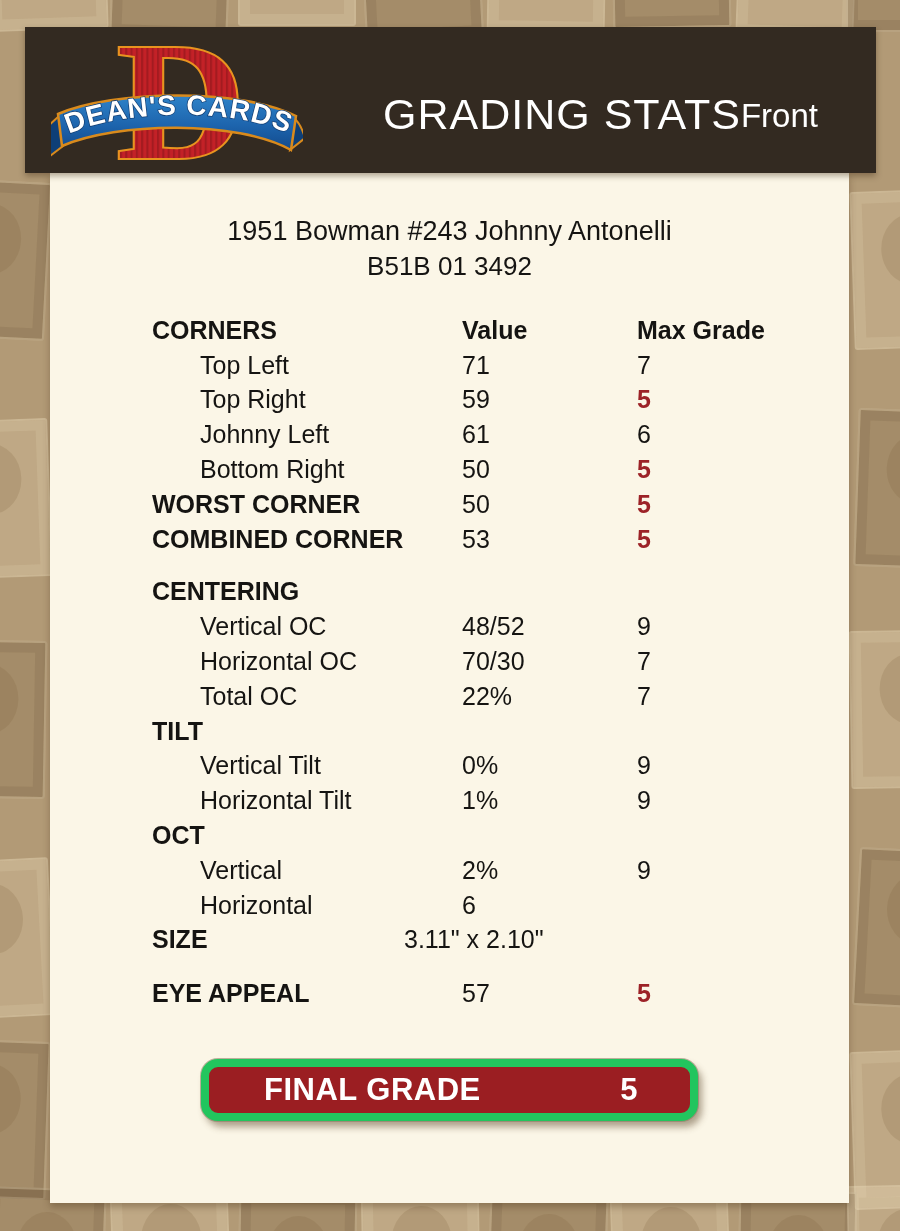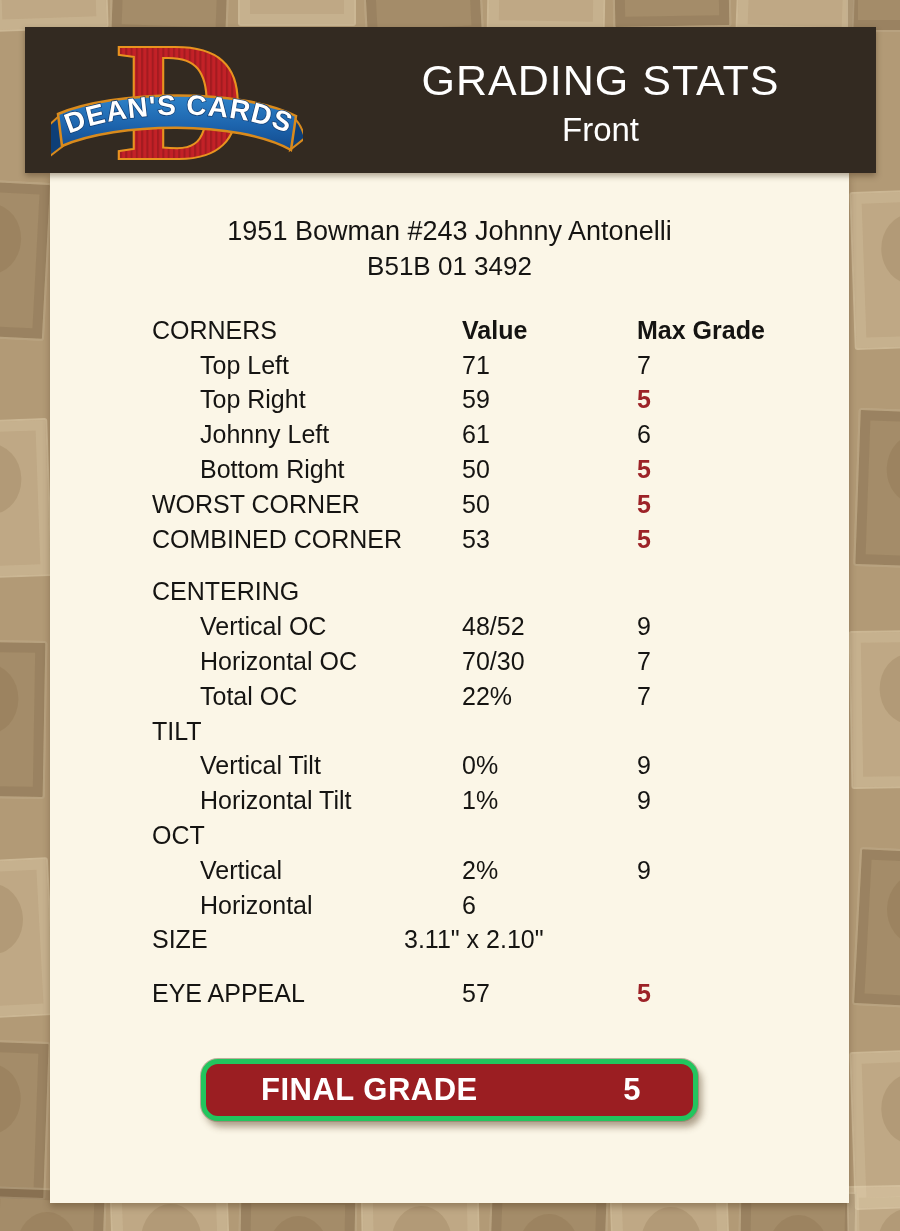--- a/index.html
+++ b/index.html
@@ -35,22 +35,22 @@
   }
   
   .header-band{
     position:absolute;left:25px;top:27px;width:851px;height:146px;
     background:var(--brown);
     box-shadow:0 3px 6px rgba(60,40,18,.40);
     z-index:3;
   }
   .logo{position:absolute;left:26px;top:5px;width:252px;height:138px;}
   .header-titles{
-    position:absolute;left:300px;top:0;width:551px;height:146px;
-    display:flex;flex-direction:column;justify-content:center;align-items:center;
+    position:absolute;left:300px;top:12px;width:551px;height:146px;
+    display:flex;justify-content:center;align-items:center;
     padding-top:4px;color:#ffffff;text-align:center;
   }
   .header-title{font-size:43px;line-height:52px;letter-spacing:1px;}
   .header-subtitle{font-size:33px;line-height:40px;margin-top:4px;}
   
   .panel{
     position:absolute;left:50px;top:173px;width:799px;height:1030px;
     background:var(--cream);
     box-shadow:0 4px 7px rgba(70,50,22,.35);
     z-index:2;
@@ -58,32 +58,32 @@
   .card-title{text-align:center;font-size:27px;font-weight:normal;margin-top:40px;line-height:36px;}
   .card-code{text-align:center;font-size:26px;line-height:34px;}
   
   .grade-table{margin-top:30px;}
   .trow{
     display:grid;grid-template-columns:310px 175px 180px;
     padding-left:102px;height:34.8px;align-items:center;
     font-size:25px;
   }
   .trow .cell-value,.trow .cell-max{text-align:left;}
-  .trow.section .cell-label{font-weight:normal;}
+  .trow.section .cell-label{font-weight:bold;}
   .trow.item .cell-label{padding-left:48px;}
   .col-head{font-weight:bold;}
   .max-red{color:var(--red-text);font-weight:bold;}
   .tgap{height:18px;}
   .tgap.g2{height:19px;}
   .wide-value .cell-value{transform:translateX(-58px);white-space:nowrap;}
   
   .final-grade{
     width:497px;height:62px;margin:48px auto 0 auto;
     background:var(--red);
-    border:5px solid #22c55e;border-radius:17px;
+    border:8px solid #22c55e;border-radius:17px;
     box-shadow:0 0 0 1px rgba(140,120,95,.55), 4px 6px 7px rgba(80,58,28,.45);
     display:flex;align-items:center;justify-content:space-between;
     padding:0 52px 0 55px;
     color:#ffffff;font-size:31px;font-weight:bold;letter-spacing:.5px;
   }
 </style>
 </head>
 <body>
 
 <div class="bg-collage" id="bg-collage">

